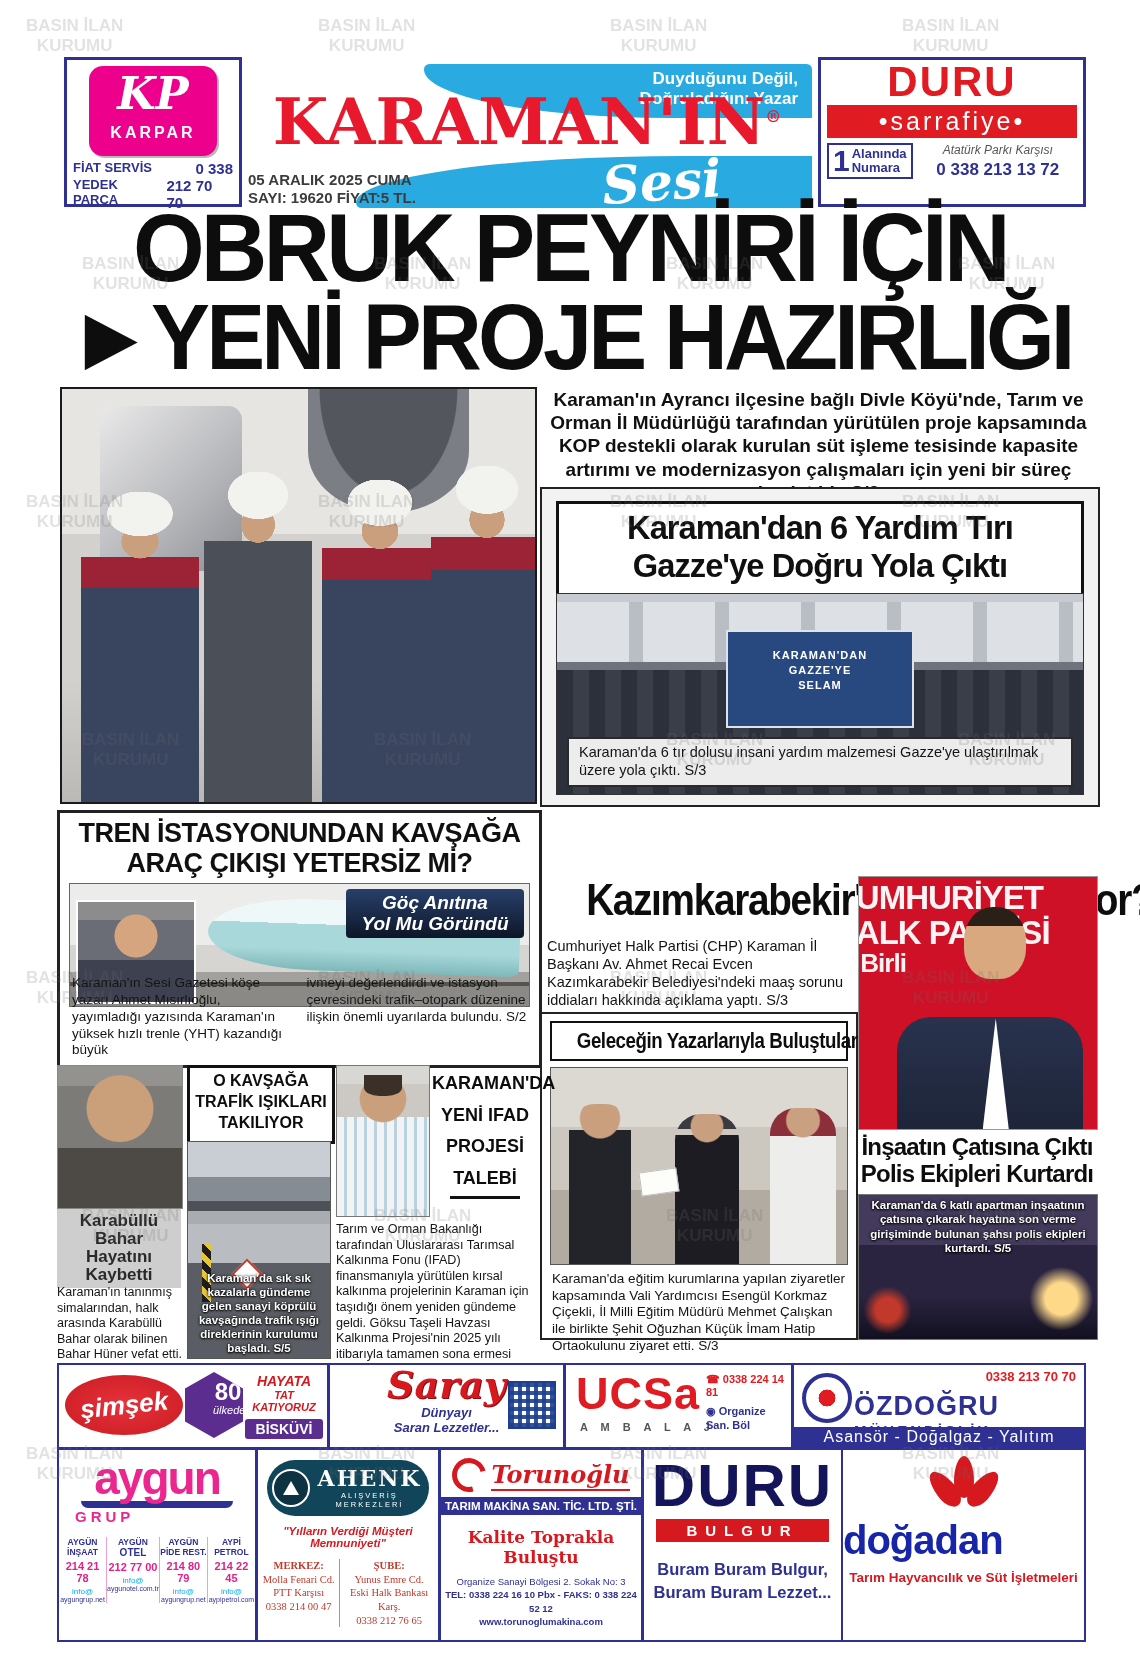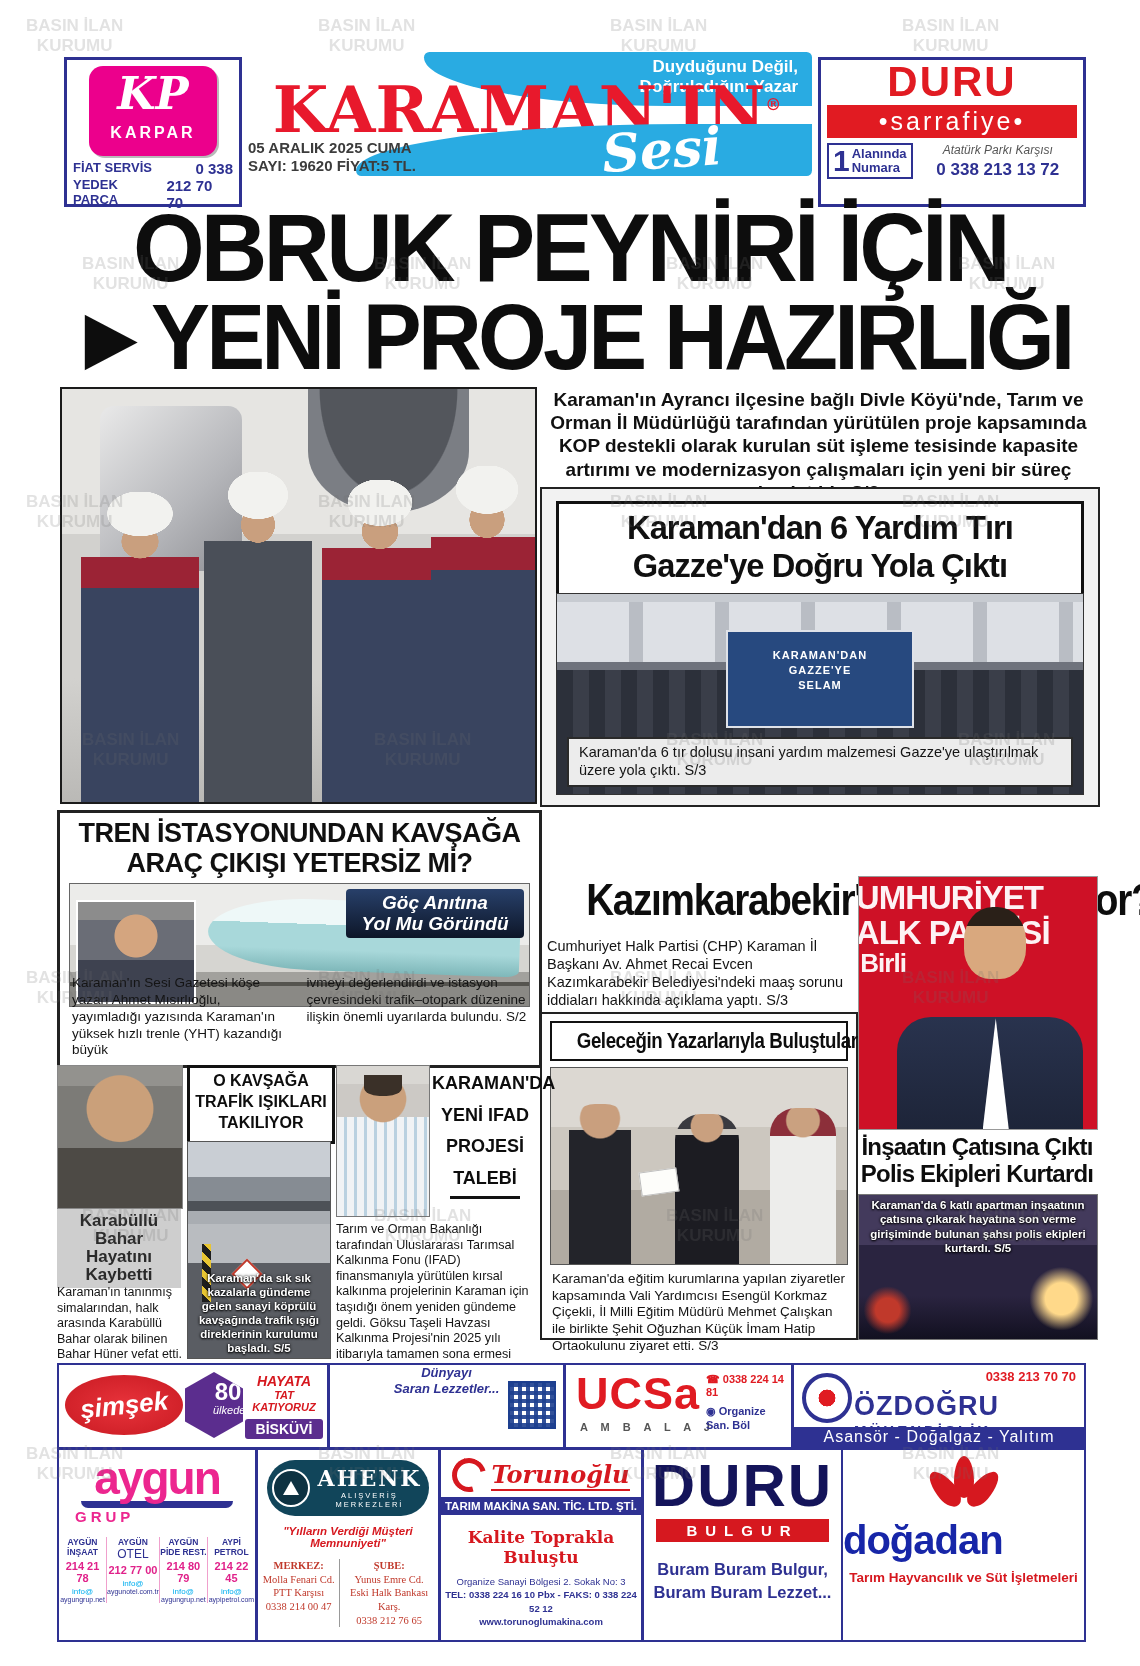--- a/index.html
+++ b/index.html
@@ -35,21 +35,21 @@
     <div style="display:flex;justify-content:space-between;padding:2px 6px 0;color:#2e3192;font-weight:bold;">
       <span style="font-size:13px;">FİAT SERVİS</span>
       <span style="font-size:15px;">0 338</span>
     </div>
     <div style="display:flex;justify-content:space-between;padding:0 6px;color:#2e3192;font-weight:bold;">
       <span style="font-size:13px;">YEDEK PARÇA</span>
       <span style="font-size:15px;">212 70 70</span>
     </div>
   </div>
 
-  <div class="abs" style="left:242px;top:52px;width:570px;height:124px;">
+  <div class="abs" style="left:242px;top:64px;width:570px;height:144px;">
     <div class="abs" style="left:32%;right:0;top:0;height:54px;background:#29abe2;border-radius:6px 6px 0 70%/6px 6px 0 100%;">
       <div style="text-align:right;padding:5px 14px 0;color:#fff;font-weight:bold;font-size:17px;line-height:1.15;">
         <div>Duyduğunu Değil,</div>
         <div>Doğruladığını Yazar</div>
       </div>
     </div>
     <div class="abs serif" style="left:0;top:26px;width:100%;text-align:center;color:#e8192c;font-weight:bold;font-size:64px;line-height:1;letter-spacing:0;">
       <span>KARAMAN'IN</span><sup style="font-size:16px;">®</sup>
     </div>
     <div class="abs" style="left:20%;right:0;bottom:0;height:52px;background:#29abe2;border-radius:80% 0 6px 6px/100% 0 6px 6px;">
@@ -212,20 +212,21 @@
       <div style="font-style:italic;font-size:11px;">ülkede</div>
     </div>
     <div class="abs" style="left:186px;top:8px;width:78px;text-align:center;">
       <div style="color:#d6181f;font-style:italic;font-weight:900;font-size:14px;">HAYATA</div>
       <div style="color:#d6181f;font-style:italic;font-weight:900;font-size:11px;">TAT KATIYORUZ</div>
       <div style="margin-top:6px;background:#5b2d8e;color:#fff;font-weight:900;font-size:14px;padding:2px 0;border-radius:3px;">BİSKÜVİ</div>
     </div>
   </div>
 
   <div class="abs navybox" style="left:328px;top:1363px;width:233px;height:82px;border-width:2px;">
+    <div class="serif" style="text-align:center;color:#d6181f;font-weight:bold;font-style:italic;font-size:38px;line-height:1.05;text-shadow:1px 1px 0 #8a0e13;">Saray</div>
     <div style="text-align:center;color:#2e3192;font-weight:bold;font-style:italic;font-size:13px;line-height:1.2;">
       <div>Dünyayı</div>
       <div>Saran Lezzetler...</div>
     </div>
     <div class="abs" style="right:7px;top:16px;width:44px;height:44px;border:2px solid #1d3f8f;background-image:repeating-linear-gradient(0deg,rgba(29,63,143,.9) 0 4px,rgba(255,255,255,0) 4px 8px),repeating-linear-gradient(90deg,rgba(29,63,143,.9) 0 4px,#fff 4px 8px);"></div>
   </div>
 
   <div class="abs navybox" style="left:564px;top:1363px;width:225px;height:82px;border-width:2px;">
     <div style="position:absolute;left:10px;top:6px;color:#e01b22;font-weight:900;font-size:45px;line-height:1;letter-spacing:1px;">UCSa</div>
     <div style="position:absolute;left:14px;top:56px;color:#555;font-size:11px;letter-spacing:5px;font-weight:bold;">A M B A L A J</div>
@@ -254,21 +255,21 @@
     <div style="display:flex;margin-top:12px;">
       <div style="flex:1;text-align:center;">
         <div style="color:#2e3192;font-weight:bold;font-size:8.5px;">AYGÜN</div>
         <div style="color:#2e3192;font-weight:bold;font-size:8.5px;">İNŞAAT</div>
         <div style="color:#e0218a;font-weight:900;font-size:11px;margin:3px 0;">214 21 78</div>
         <div style="color:#00aeef;font-size:8px;">info@</div>
         <div style="color:#2e3192;font-size:7px;">aygungrup.net</div>
       </div>
       <div style="flex:1;text-align:center;border-left:1px solid #f0a0cd;">
         <div style="color:#2e3192;font-weight:bold;font-size:8.5px;">AYGÜN</div>
-        <div style="color:#2e3192;font-weight:normal;font-size:12px;">OTEL</div>
+        <div style="color:#2e3192;font-weight:bold;font-size:10px;">OTEL</div>
         <div style="color:#e0218a;font-weight:900;font-size:11px;margin:3px 0;">212 77 00</div>
         <div style="color:#00aeef;font-size:8px;">info@</div>
         <div style="color:#2e3192;font-size:7px;">aygunotel.com.tr</div>
       </div>
       <div style="flex:1;text-align:center;border-left:1px solid #f0a0cd;">
         <div style="color:#2e3192;font-weight:bold;font-size:8.5px;">AYGÜN</div>
         <div style="color:#2e3192;font-weight:bold;font-size:8.5px;">PİDE REST.</div>
         <div style="color:#e0218a;font-weight:900;font-size:11px;margin:3px 0;">214 80 79</div>
         <div style="color:#00aeef;font-size:8px;">info@</div>
         <div style="color:#2e3192;font-size:7px;">aygungrup.net</div>

